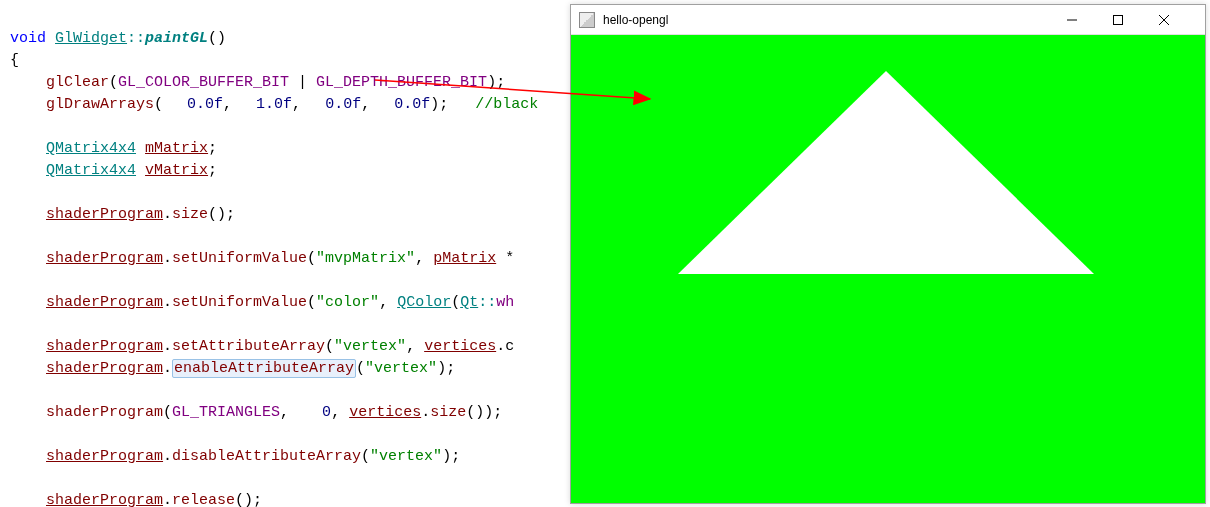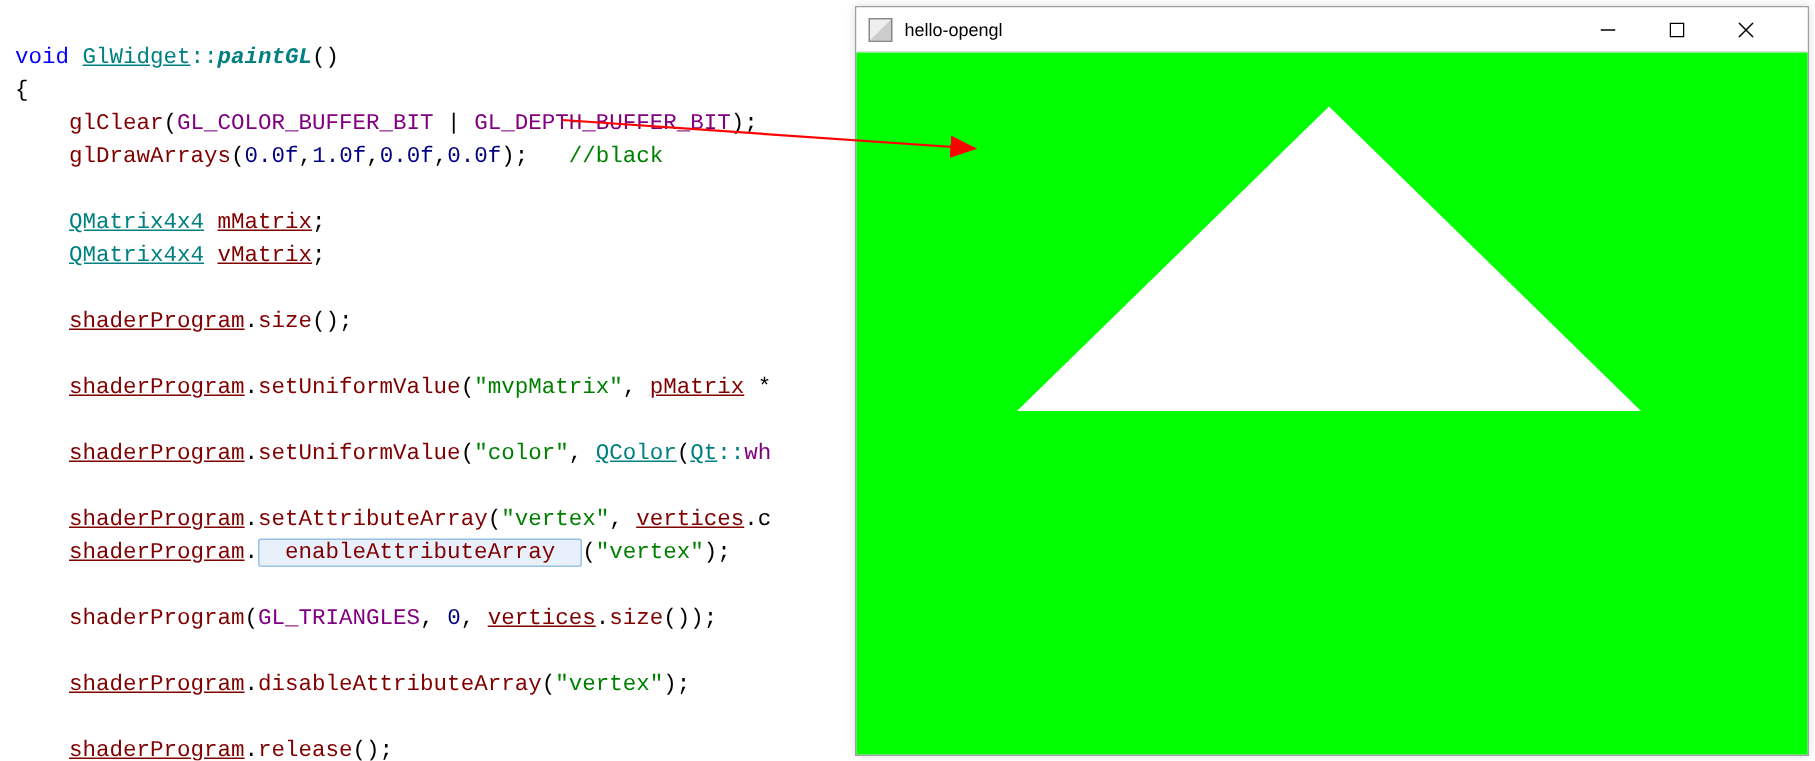--- a/index.html
+++ b/index.html
@@ -26,23 +26,23 @@
     }
     .kw { color: #0000ff; text-align: center; }
     .type { color: #008080; text-decoration: underline; }
     .func-decl { color: #008080; font-style: italic; font-weight: bold; }
     .scope { color: #008080; }
     .ident { color: #800000; text-decoration: underline; }
     .method { color: #800000; }
     .str { color: #008000; }
     .cmt { color: #008000; }
     .enum { color: #800080; }
-    .num { color: #000080; }
+    .num { color: #000080; margin-left: 24px; }
     .tok { color: #000; }
-    .hl { border: 1px solid #99c2e6; background: #e8f0fb; border-radius: 2px; padding: 0 17px; }
+    .hl { border: 1px solid #99c2e6; background: #e8f0fb; border-radius: 2px; padding: 0 1px; }
 
     .app-window {
       position: absolute;
       left: 570px;
       top: 4px;
       width: 636px;
       height: 500px;
       border: 1px solid #a0a0a0;
       background: #ffffff;
       box-shadow: 0 0 6px rgba(0,0,0,0.15);

